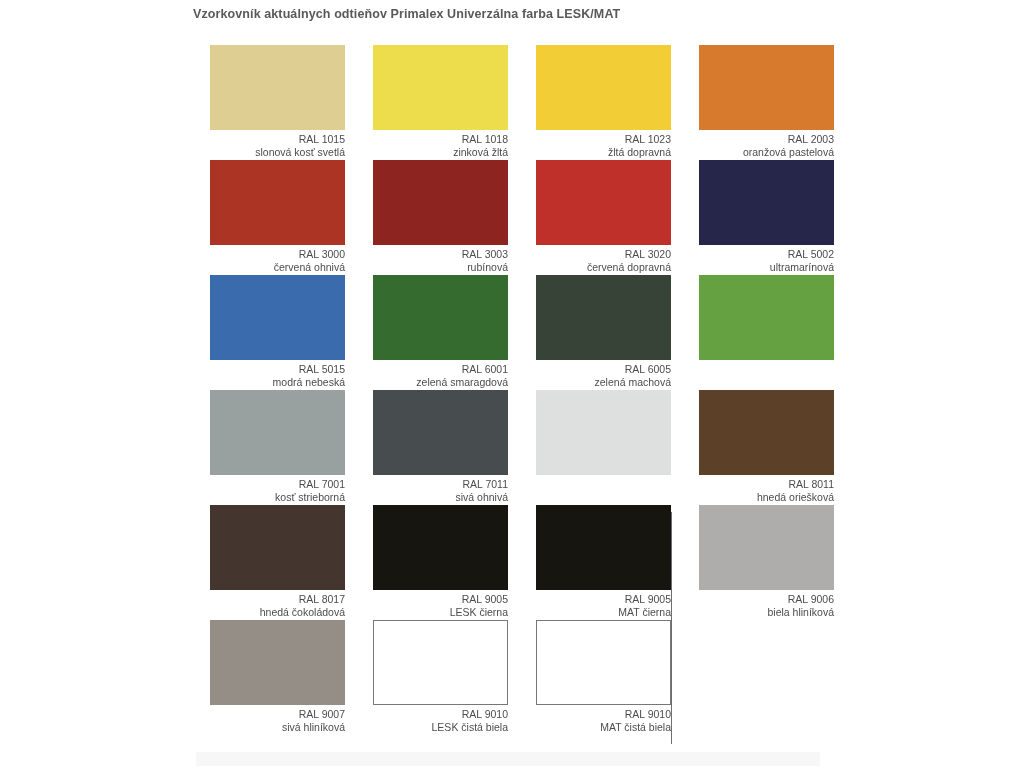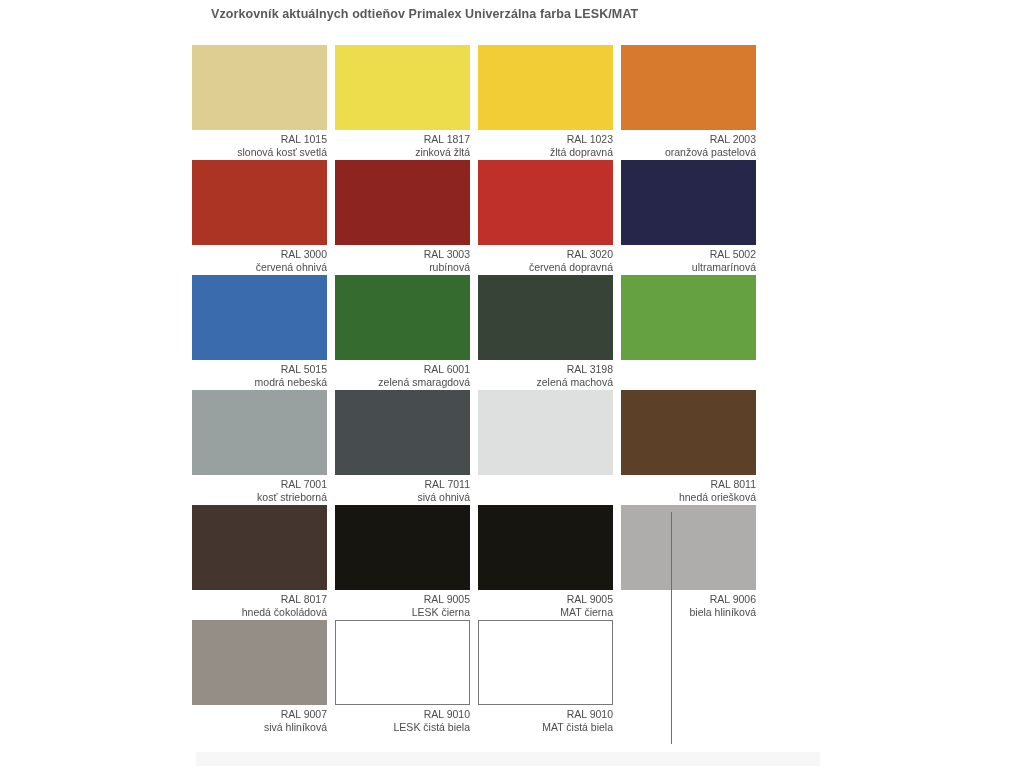--- a/index.html
+++ b/index.html
@@ -16,38 +16,38 @@
     position: relative;
     width: 1024px;
     height: 768px;
     background: #ffffff;
     overflow: hidden;
   }
 
   
   #title {
     position: absolute;
-    left: 211px;
+    left: 193px;
     top: 7px;
     font-size: 12.5px;
     font-weight: bold;
     color: #59595b;
     letter-spacing: 0.1px;
     white-space: nowrap;
   }
 
   
   #grid {
     position: absolute;
-    left: 192px;
+    left: 210px;
     top: 45px;
     width: 612px;
     display: grid;
     grid-template-columns: repeat(4, 135px);
-    column-gap: 8px;
+    column-gap: 28px;
     grid-auto-rows: 115px;
   }
 
   .cell {
     position: relative;
     width: 135px;
     height: 115px;
   }
 
   .chip {
@@ -104,21 +104,21 @@
       <div class="cell">
         <div class="chip" style="background: rgb(223, 206, 145);"></div>
         <div class="caption">
           <span class="cap-code">RAL 1015</span>
           <span class="cap-name">slonová kosť svetlá</span>
         </div>
       </div>
       <div class="cell">
         <div class="chip" style="background: rgb(237, 221, 76);"></div>
         <div class="caption">
-          <span class="cap-code">RAL 1817</span>
+          <span class="cap-code">RAL 1018</span>
           <span class="cap-name">zinková žltá</span>
         </div>
       </div>
       <div class="cell">
         <div class="chip" style="background: rgb(242, 205, 54);"></div>
         <div class="caption">
           <span class="cap-code">RAL 1023</span>
           <span class="cap-name">žltá dopravná</span>
         </div>
       </div>
@@ -167,21 +167,21 @@
       <div class="cell">
         <div class="chip" style="background: rgb(53, 107, 47);"></div>
         <div class="caption">
           <span class="cap-code">RAL 6001</span>
           <span class="cap-name">zelená smaragdová</span>
         </div>
       </div>
       <div class="cell">
         <div class="chip" style="background: rgb(55, 67, 55);"></div>
         <div class="caption">
-          <span class="cap-code">RAL 3198</span>
+          <span class="cap-code">RAL 6005</span>
           <span class="cap-name">zelená machová</span>
         </div>
       </div>
       <div class="cell">
         <div class="chip" style="background: rgb(101, 160, 65);"></div>
       </div>
       <div class="cell">
         <div class="chip" style="background: rgb(152, 160, 160);"></div>
         <div class="caption">
           <span class="cap-code">RAL 7001</span>

